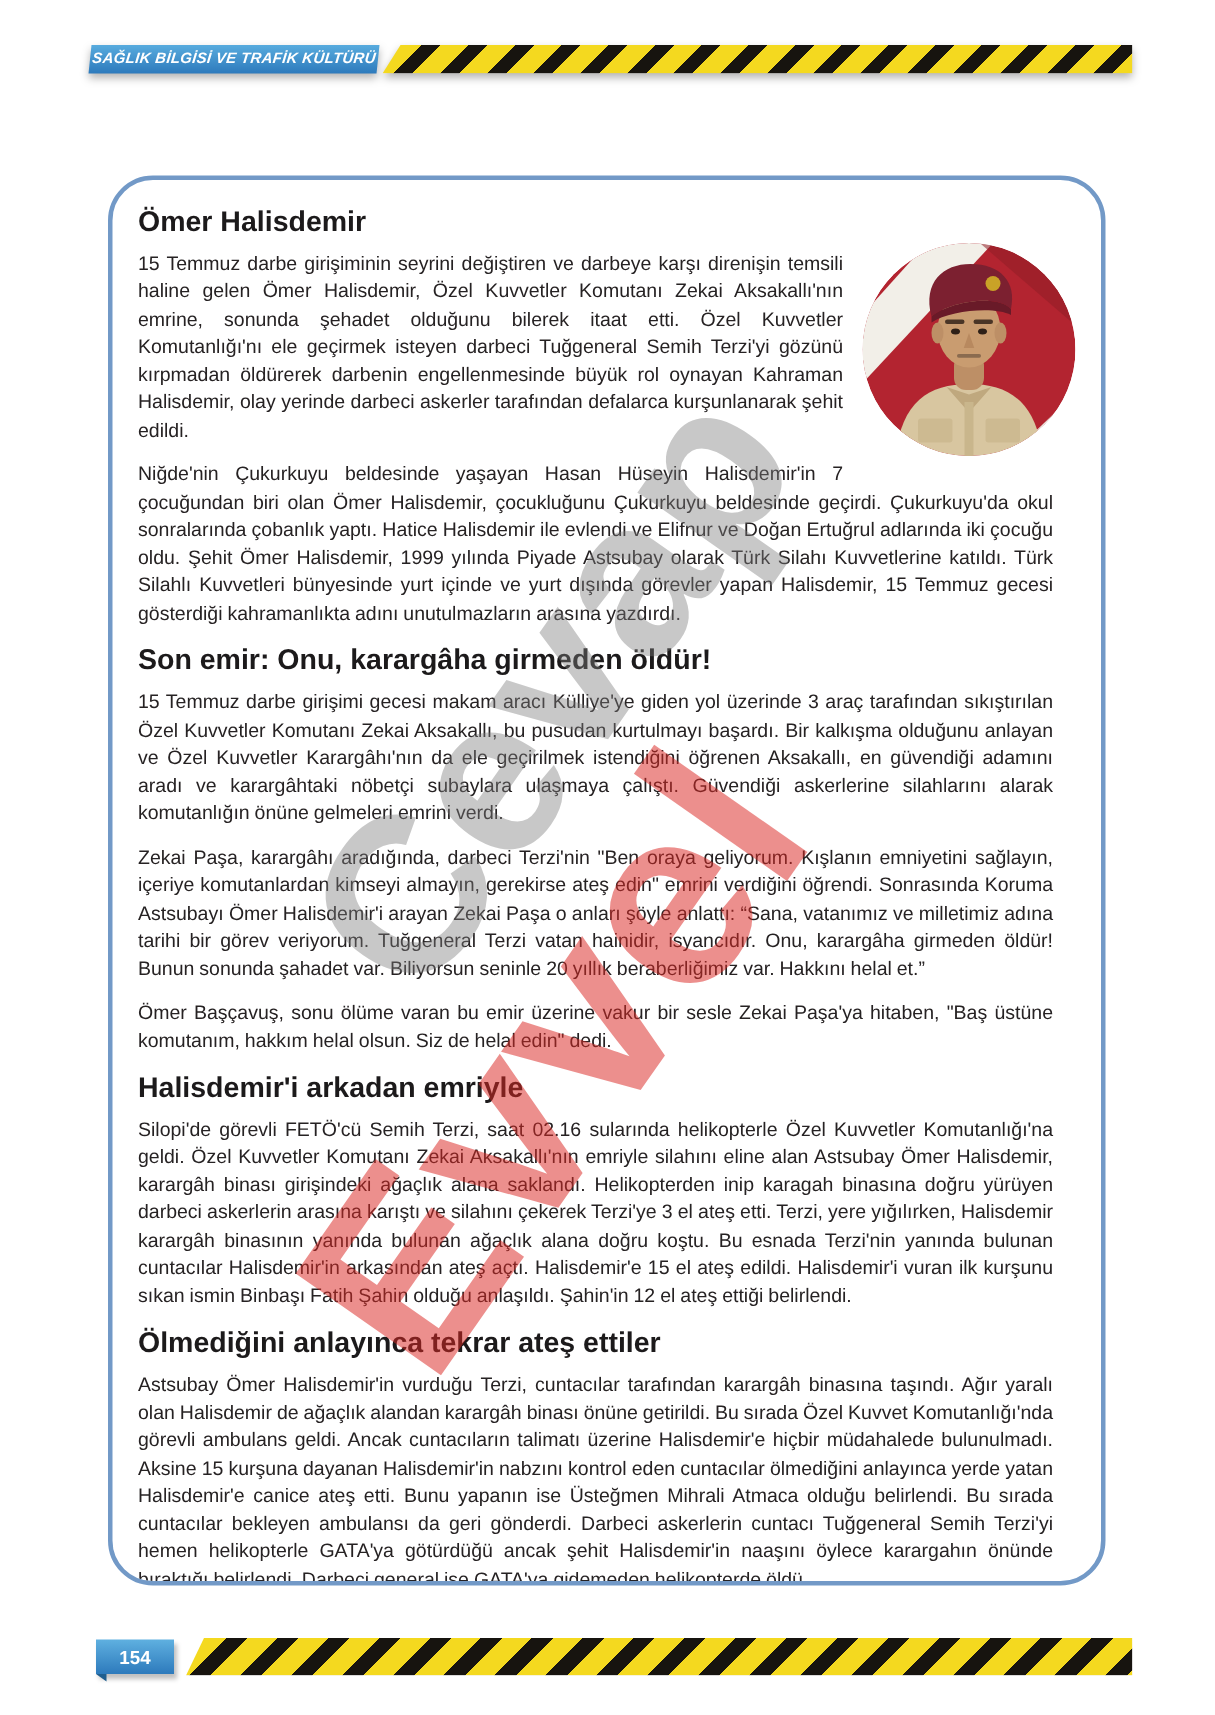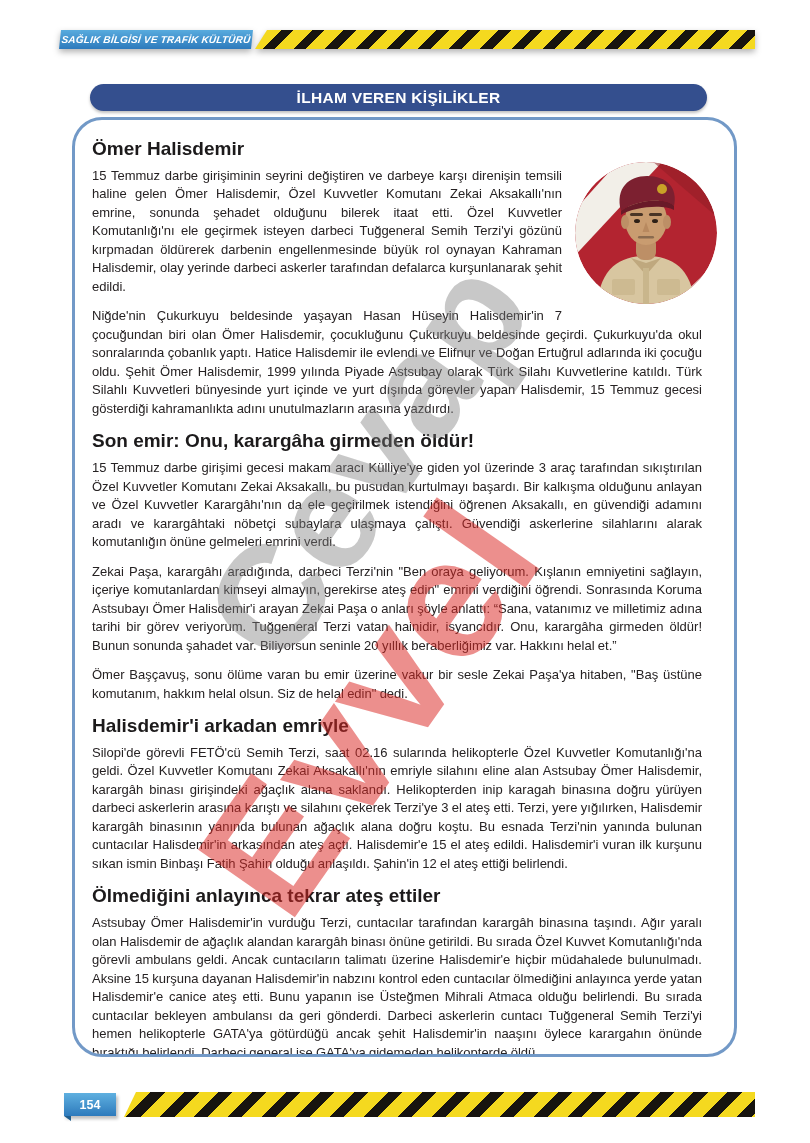--- a/index.html
+++ b/index.html
@@ -103,23 +103,20 @@
 </head>
 <body>
 
 <div class="page">
 
   <div class="top-bar">
     <div class="hazard"></div>
     <div class="subject-label">SAĞLIK BİLGİSİ VE TRAFİK KÜLTÜRÜ</div>
   </div>
 
-  <div class="banner">
-    <span>İLHAM VEREN KİŞİLİKLER</span>
-  </div>
 
   <div class="card">
 
     <div class="portrait">
       <svg viewBox="0 0 142 142">
         <defs>
             <clipPath id="pc">
               <circle cx="71" cy="71" r="71"></circle>
             </clipPath>
           </defs>

